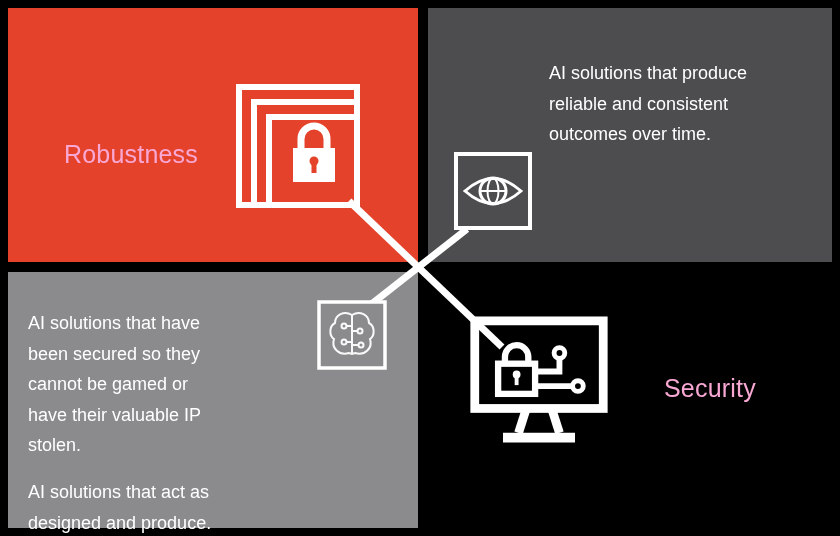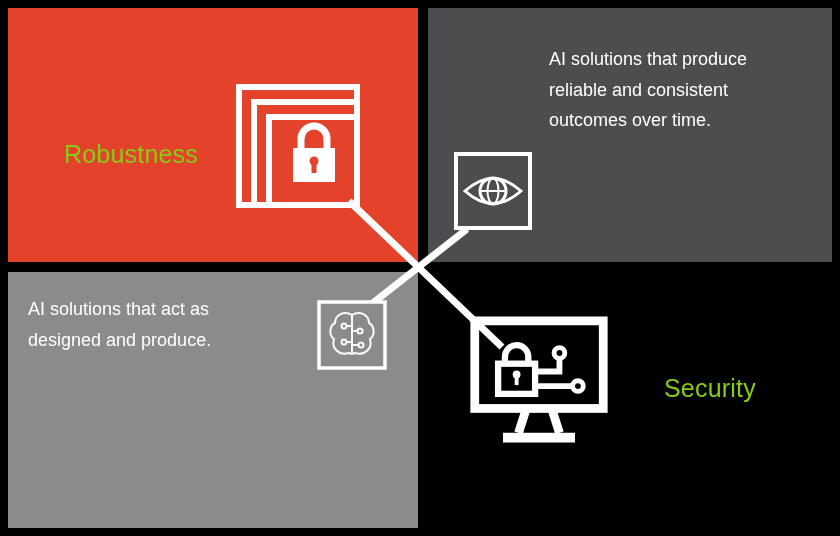--- a/index.html
+++ b/index.html
@@ -6,26 +6,26 @@
   .canvas {
     position:relative; width:840px; height:536px; background:#000;
     font-family:"Liberation Sans", sans-serif; overflow:hidden;
   }
   .panel { position:absolute; z-index:1; }
   .panel-robustness { left:8px; top:8px; width:410px; height:254px; background:#E5422C; }
   .panel-reliability { left:428px; top:8px; width:404px; height:254px; background:#4D4D4F; }
   .panel-secured { left:8px; top:272px; width:410px; height:256px; background:#8B8B8D; }
   .panel-security { left:428px; top:272px; width:404px; height:256px; background:#000; }
 
-  .big-label { position:absolute; color:#84cc16; font-size:25px; z-index:4; letter-spacing:0.2px; }
+  .big-label { position:absolute; color:#f9a8d4; font-size:25px; z-index:4; letter-spacing:0.2px; }
   .label-robustness { left:64px; top:140px; }
   .label-security  { left:664px; top:374px; }
 
   .textblock { position:absolute; color:#fff; font-size:18px; line-height:1.7; z-index:4; }
-  .textblock p { margin:2px 0 16px 0; }
+  .textblock p { margin:16px 0 16px 0; }
   .textblock-tr { left:549px; top:42px;  width:240px; }
   .textblock-bl { left:28px;  top:292px; width:200px; }
 
   .cross { position:absolute; left:0; top:0; z-index:2; pointer-events:none; }
 
   .icon { position:absolute; z-index:3; }
   .icon svg { display:block; width:100%; height:100%; }
   #icon-robust  { left:234px; top:82px;  width:128px; height:128px; }
   #icon-eye     { left:454px; top:152px; width:78px;  height:78px; }
   #icon-brain   { left:317px; top:300px; width:70px;  height:70px; }
@@ -47,20 +47,21 @@
   </svg>
 
   <div class="big-label label-robustness">Robustness</div>
   <div class="big-label label-security">Security</div>
 
   <div class="textblock textblock-tr">
     <p>AI solutions that produce reliable and consistent outcomes over time.</p>
   </div>
 
   <div class="textblock textblock-bl">
+    <p>AI solutions that have been secured so they cannot be gamed or have their valuable IP stolen.</p>
     <p>AI solutions that act as designed and produce.</p>
   </div>
 
   <div class="icon" id="icon-robust">
     <svg viewBox="0 0 128 128">
       <g fill="none" stroke="#fff" stroke-width="6">
         <rect x="5" y="5" width="118" height="118"></rect>
         <rect x="20" y="20" width="103" height="103"></rect>
         <rect x="35" y="35" width="88" height="88"></rect>
         <path d="M67 66 v-9 a13 13 0 0 1 26 0 v9" stroke-width="7"></path>

